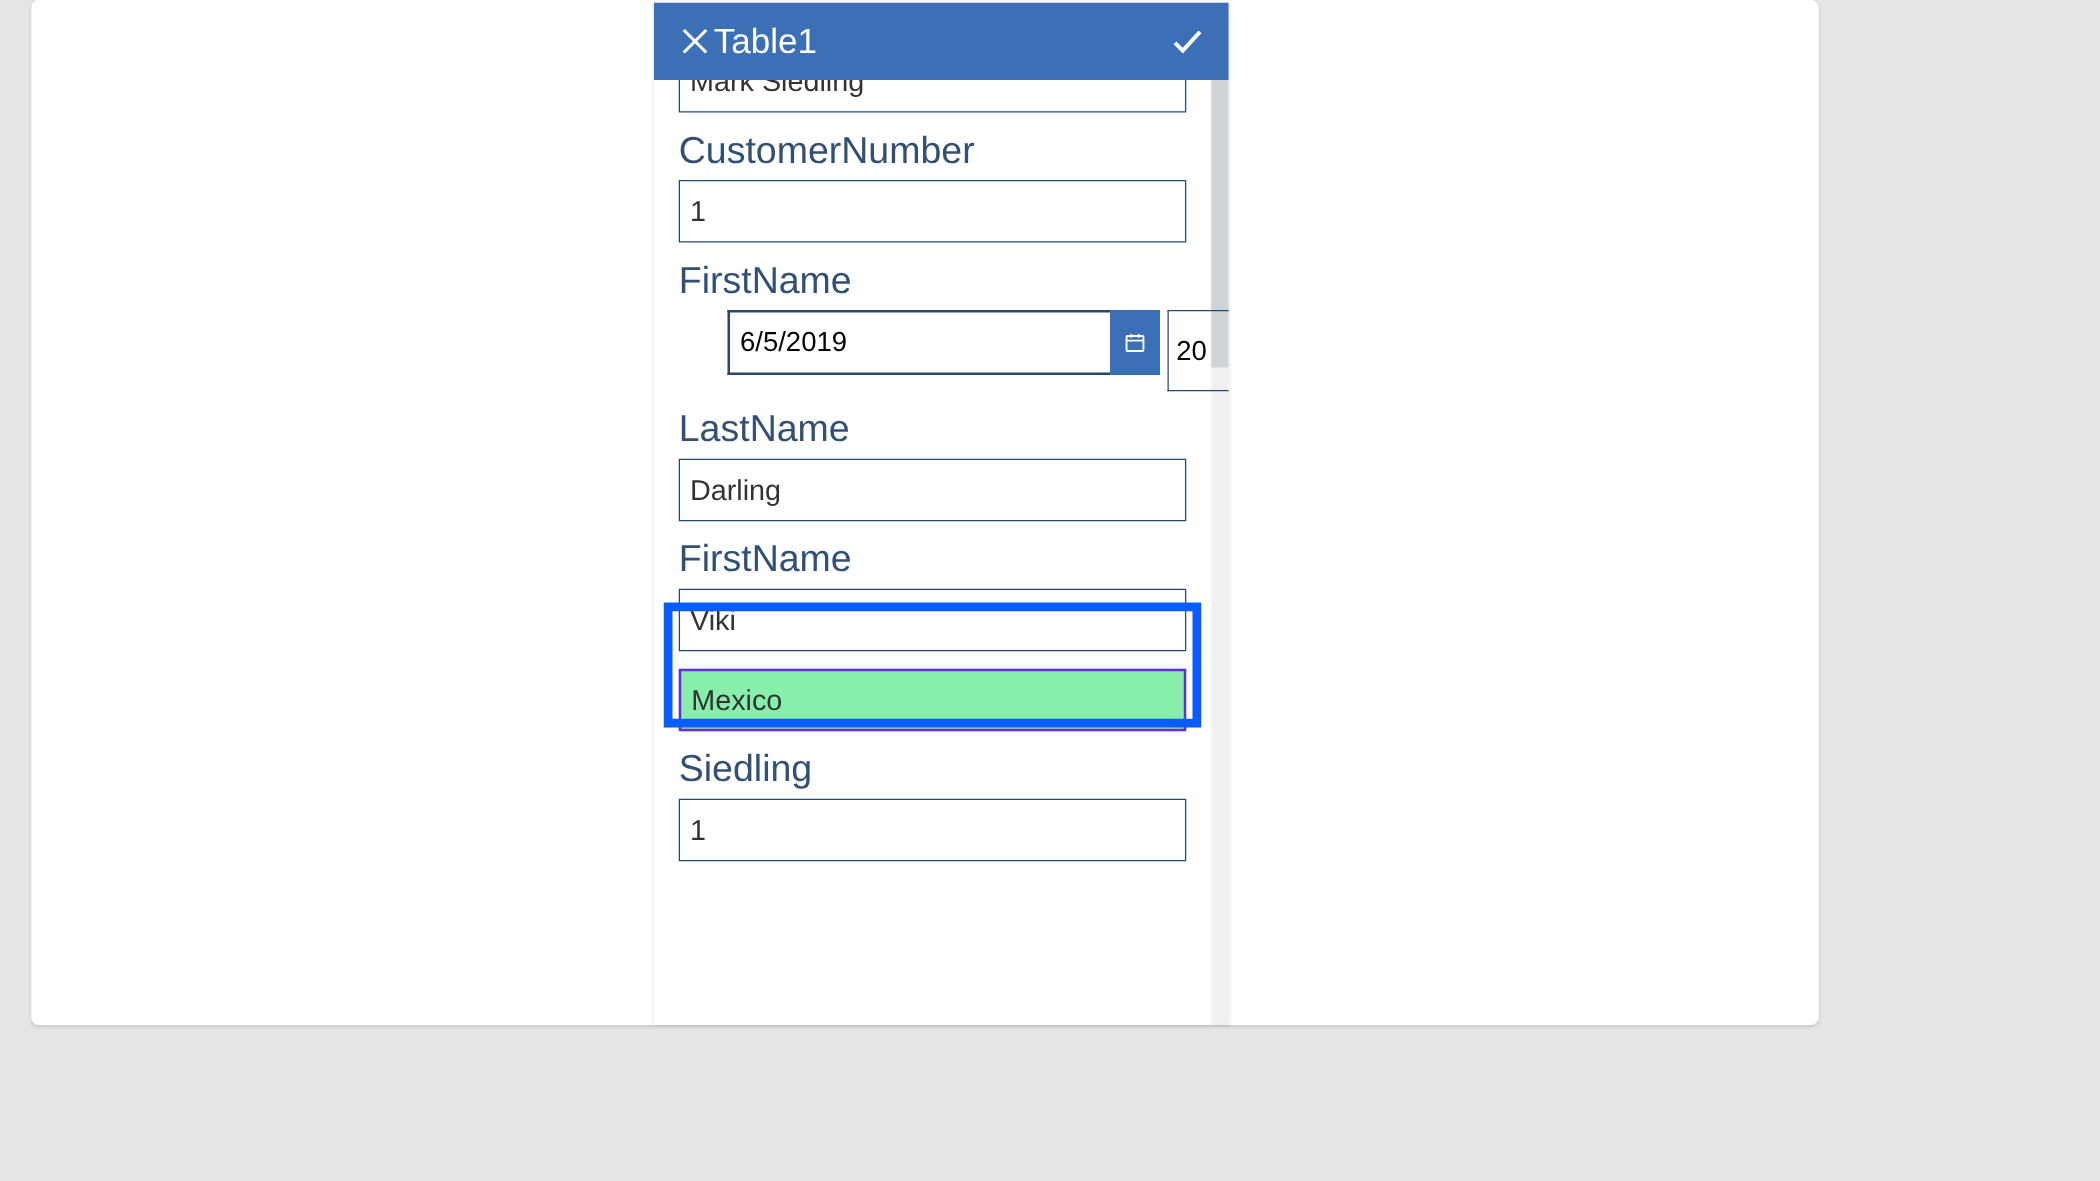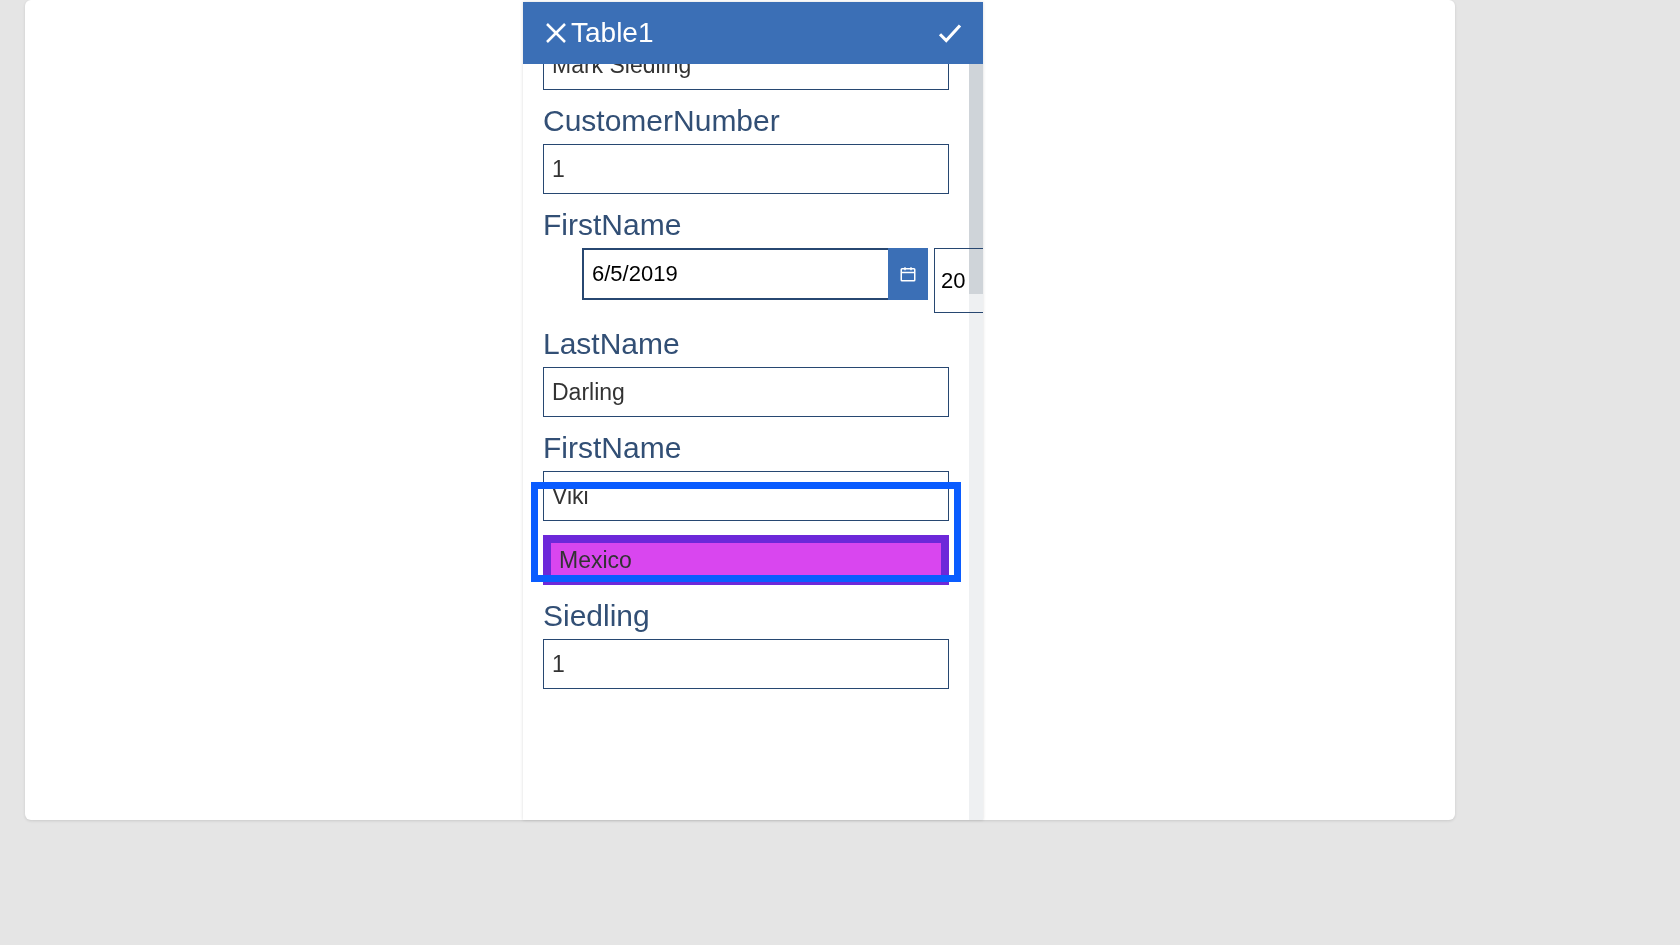--- a/index.html
+++ b/index.html
@@ -152,22 +152,22 @@
     align-items: center;
     justify-content: center;
   }
   .highlight-box {
     position: absolute;
     border: 7px solid #0a5cff;
     pointer-events: none;
     box-sizing: border-box;
   }
   .focused-input {
-    background: #d946ef;
-    border: 8px solid #6d28d9;
+    background: #86efac;
+    border: 2px solid #6d28d9;
   }
 </style>
 </head>
 <body>
 
 <div class="stage">
   <div class="app">
 
     <div class="titlebar">
       <div class="titlebar-left">

